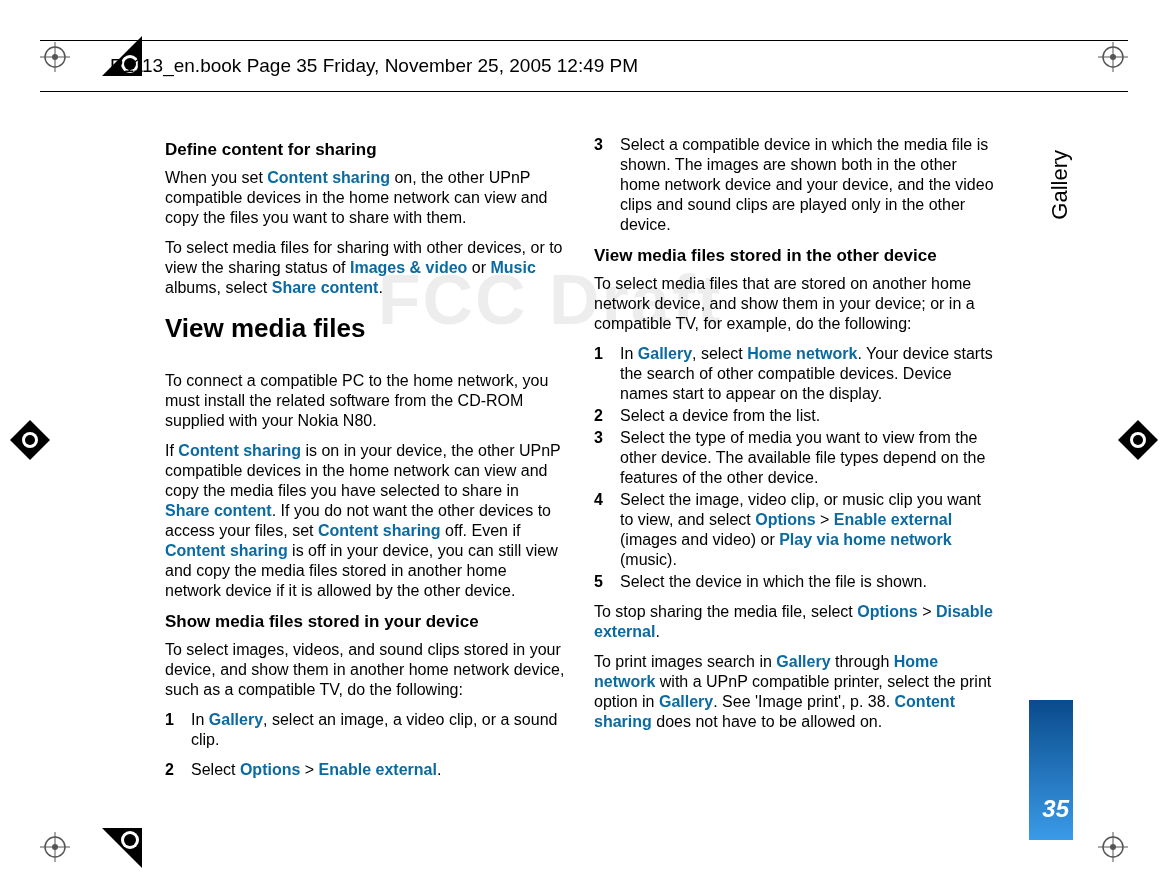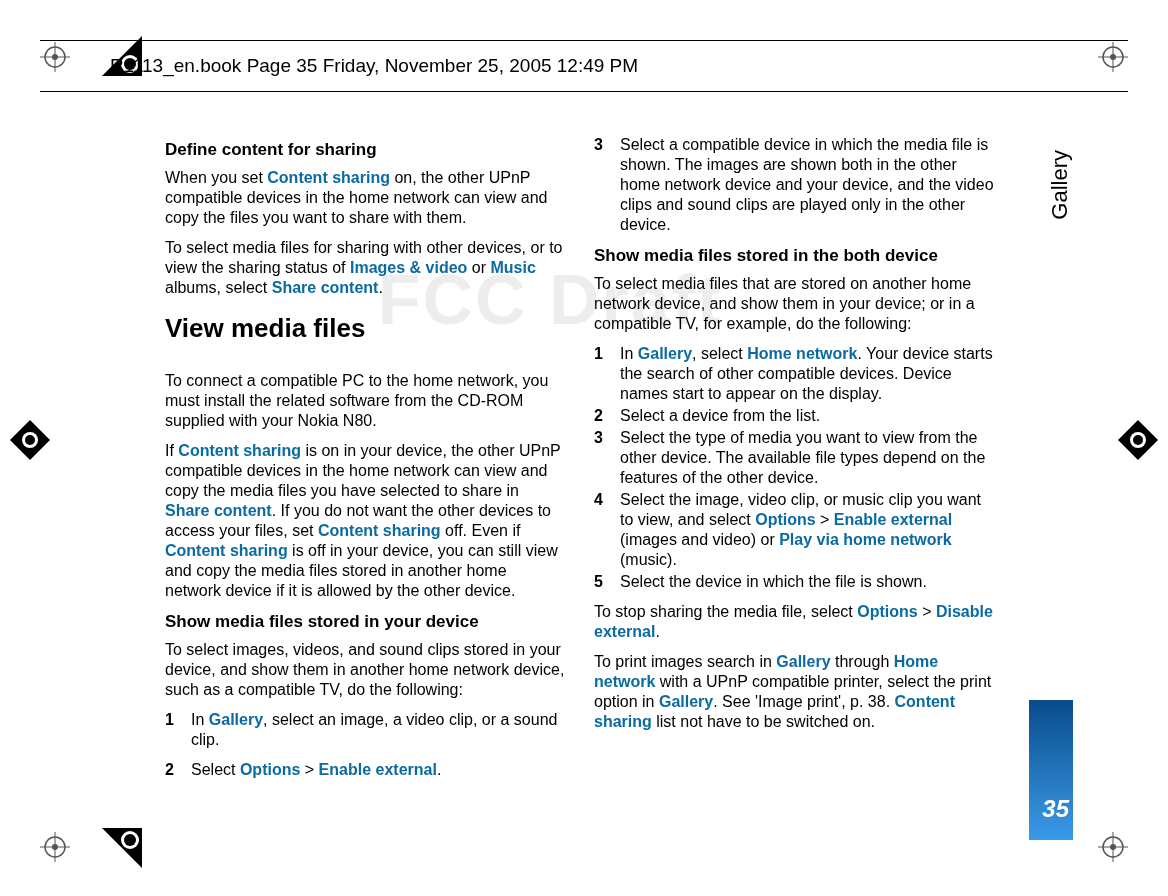--- a/index.html
+++ b/index.html
@@ -198,31 +198,31 @@
     <p>To select images, videos, and sound clips stored in your device, and show them in another home network device, such as a compatible TV, do the following:</p>
     <ol class="steps">
       <li><span class="num">1</span><span>In </span><span class="link">Gallery</span><span>, select an image, a video clip, or a sound clip.</span></li>
     </ol>
 
     <ol class="steps">
       <li><span class="num">2</span><span>Select </span><span class="link">Options</span><span> &gt; </span><span class="link">Enable external</span><span>.</span></li>
       <li><span class="num">3</span><span>Select a compatible device in which the media file is shown. The images are shown both in the other home network device and your device, and the video clips and sound clips are played only in the other device.</span></li>
     </ol>
 
-    <h3 class="sub">Show media files stored in the both device</h3>
+    <h3 class="sub">View media files stored in the other device</h3>
     <p>To select media files that are stored on another home network device, and show them in your device; or in a compatible TV, for example, do the following:</p>
     <ol class="steps">
       <li><span class="num">1</span><span>In </span><span class="link">Gallery</span><span>, select </span><span class="link">Home network</span><span>. Your device starts the search of other compatible devices. Device names start to appear on the display.</span></li>
       <li><span class="num">2</span><span>Select a device from the list.</span></li>
       <li><span class="num">3</span><span>Select the type of media you want to view from the other device. The available file types depend on the features of the other device.</span></li>
       <li><span class="num">4</span><span>Select the image, video clip, or music clip you want to view, and select </span><span class="link">Options</span><span> &gt; </span><span class="link">Enable external</span><span> (images and video) or </span><span class="link">Play via home network</span><span> (music).</span></li>
       <li><span class="num">5</span><span>Select the device in which the file is shown.</span></li>
     </ol>
 
     <p><span>To stop sharing the media file, select </span><span class="link">Options</span><span> &gt; </span><span class="link">Disable external</span><span>.</span></p>
 
-    <p><span>To print images search in </span><span class="link">Gallery</span><span> through </span><span class="link">Home network</span><span> with a UPnP compatible printer, select the print option in </span><span class="link">Gallery</span><span>. See 'Image print', p. 38. </span><span class="link">Content sharing</span><span> list not have to be switched on.</span></p>
+    <p><span>To print images search in </span><span class="link">Gallery</span><span> through </span><span class="link">Home network</span><span> with a UPnP compatible printer, select the print option in </span><span class="link">Gallery</span><span>. See 'Image print', p. 38. </span><span class="link">Content sharing</span><span> does not have to be allowed on.</span></p>
   </div>
 </div>
 
 <div class="side-tab">Gallery</div>
 <div class="page-num-box"></div>
 <div class="page-num">35</div>
 
 </body></html>

